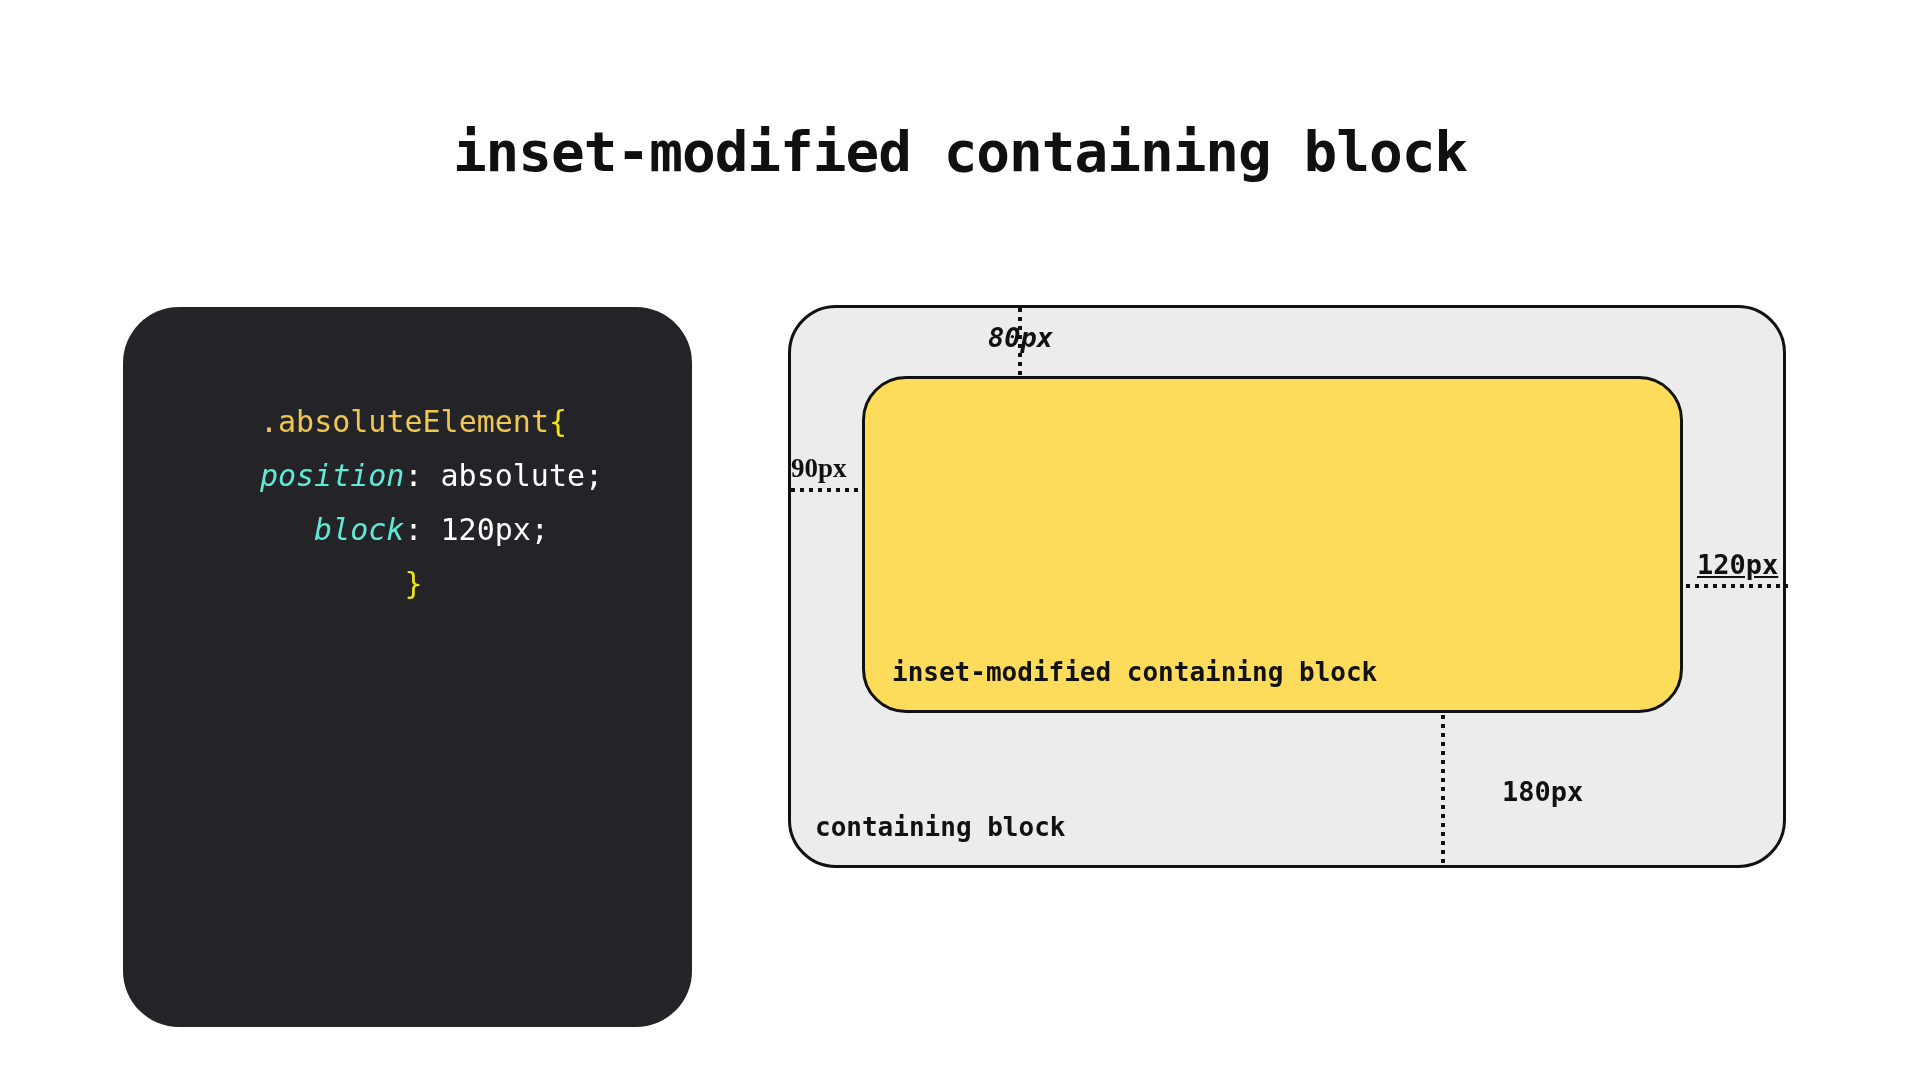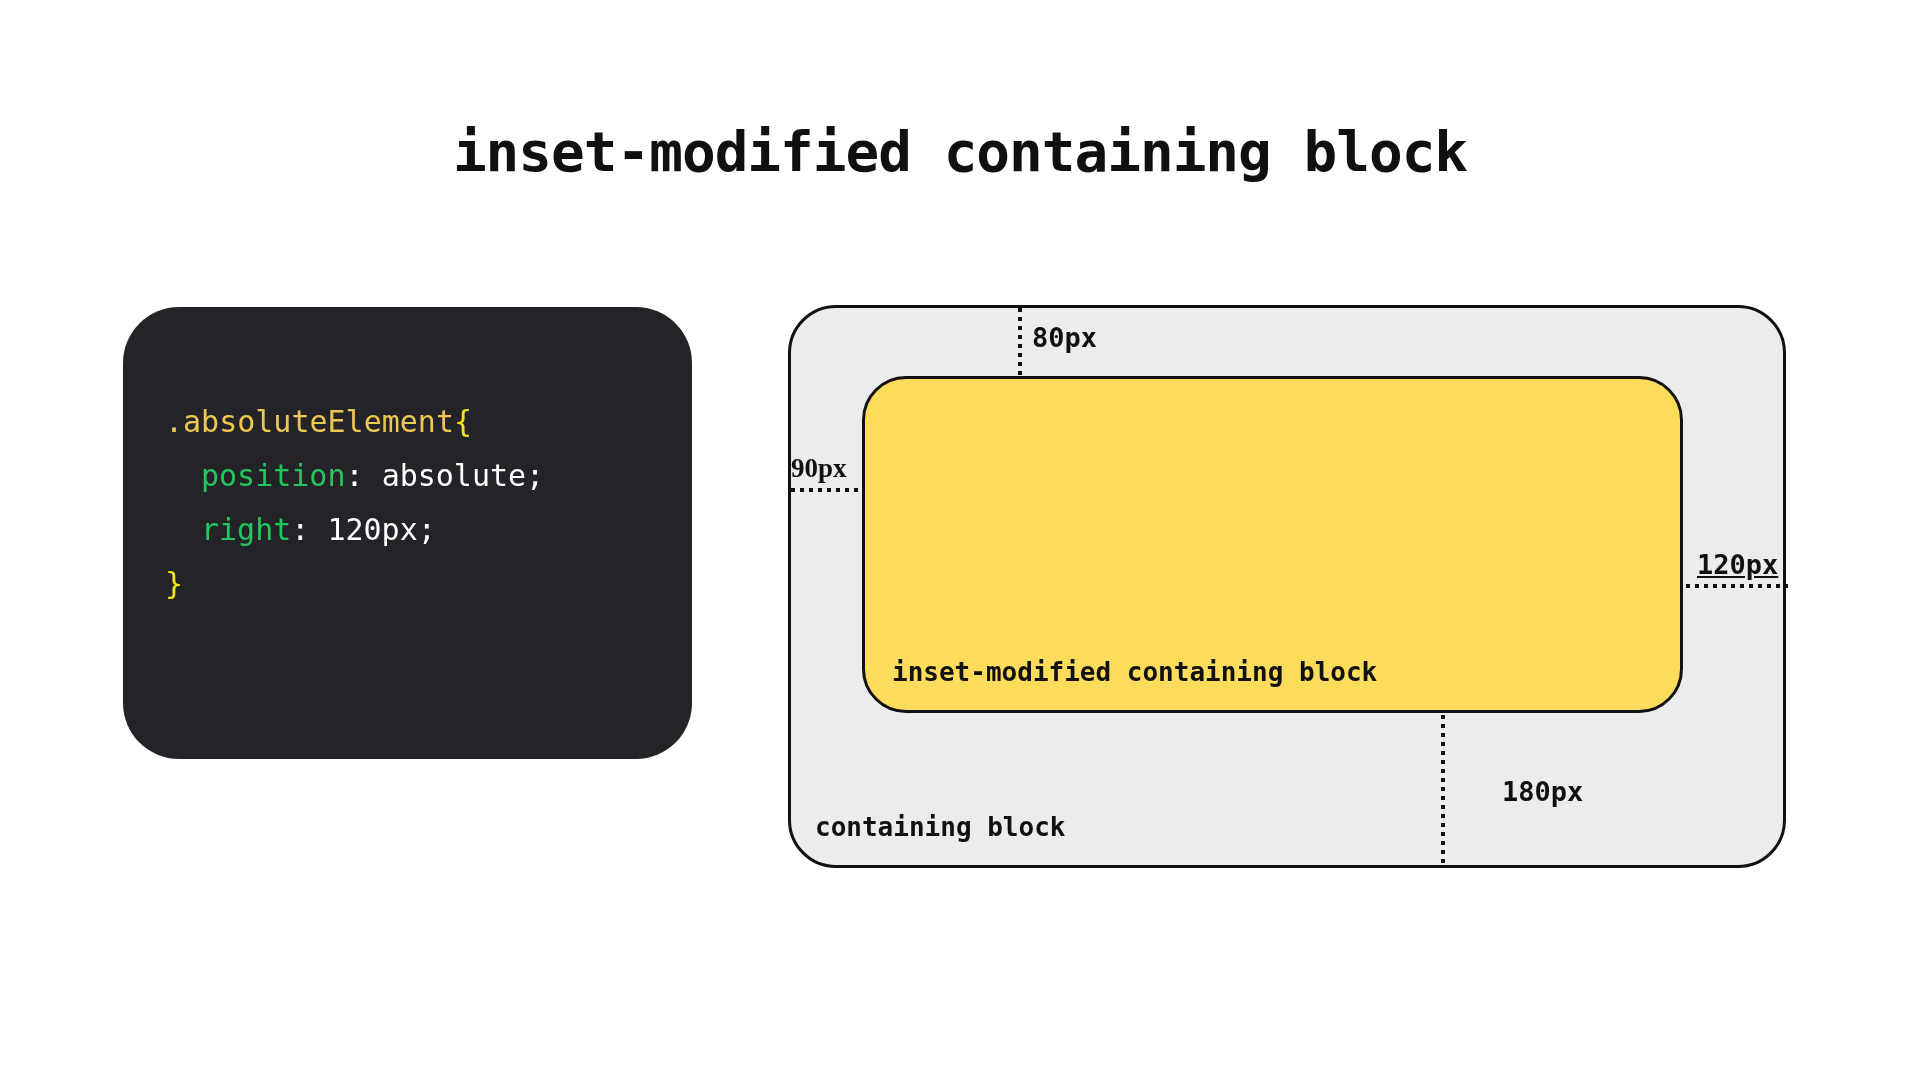--- a/index.html
+++ b/index.html
@@ -15,33 +15,34 @@
     position: absolute; top: 122px; left: 0; width: 1920px;
     text-align: center;
     font-size: 56px; line-height: 60px; font-weight: bold;
     color: #101010; letter-spacing: -1px;
     white-space: pre;
   }
 
   
   .code-panel {
     position: absolute; left: 123px; top: 307px;
-    width: 569px; height: 452px;
+    width: 569px; height: 720px;
     background: #242428; border-radius: 56px;
     padding: 88px 30px 0 42px;
+    text-align: center;
   }
   .code-line {
     white-space: pre;
     font-size: 30px; line-height: 54px; font-weight: 500;
     color: #ffffff;
   }
   .code-line.indent { padding-left: 36px; }
   .tok-selector { color: #edc750; }
   .tok-brace   { color: #f2e416; }
-  .tok-prop    { color: #22c55e; }
+  .tok-prop    { color: #5eead4; font-style: italic; }
   .tok-plain   { color: #ffffff; }
 
   
   .containing-block {
     position: absolute; left: 788px; top: 305px;
     width: 998px; height: 563px;
     background: #ececec;
     border: 3px solid #111111;
     border-radius: 48px;
   }
@@ -74,39 +75,39 @@
   .dots-top    { left: 1018px; top: 308px; height: 69px; }
   .dots-left   { left: 791px;  top: 488px; width: 72px; }
   .dots-right  { left: 1686px; top: 584px; width: 102px; }
   .dots-bottom { left: 1441px; top: 715px; height: 152px; }
 
   .measure-label {
     position: absolute;
     font-size: 27px; line-height: 32px; font-weight: bold;
     color: #111111; white-space: pre;
   }
-  .measure-top    { left: 1032px; top: 322px; }
+  .measure-top    { left: 988px; top: 322px; font-style: italic; }
   .measure-left   { left: 791px;  top: 452px; font-family: Liberation Serif, serif; }
   .measure-right  { left: 1697px; top: 549px; text-decoration: underline; }
   .measure-bottom { left: 1456px; top: 776px; margin-left: 46px; }
 </style>
 </head>
 <body>
 
 <div class="stage">
 
   <div class="page-title">inset-modified containing block</div>
 
   <div class="code-panel">
     <div class="code-line"><span class="tok-selector">.absoluteElement</span><span class="tok-brace">{</span></div>
 
     <div class="code-line indent"><span class="tok-prop">position</span><span class="tok-plain">: </span><span class="tok-plain">absolute;</span></div>
 
 
-    <div class="code-line indent"><span class="tok-prop">right</span><span class="tok-plain">: </span><span class="tok-plain">120px;</span></div>
+    <div class="code-line indent"><span class="tok-prop">block</span><span class="tok-plain">: </span><span class="tok-plain">120px;</span></div>
 
 
 
     <div class="code-line"><span class="tok-brace">}</span></div>
   </div>
 
   <div class="containing-block">
     <div class="inset-block">
       <div class="block-label">inset-modified containing block</div>
     </div>

